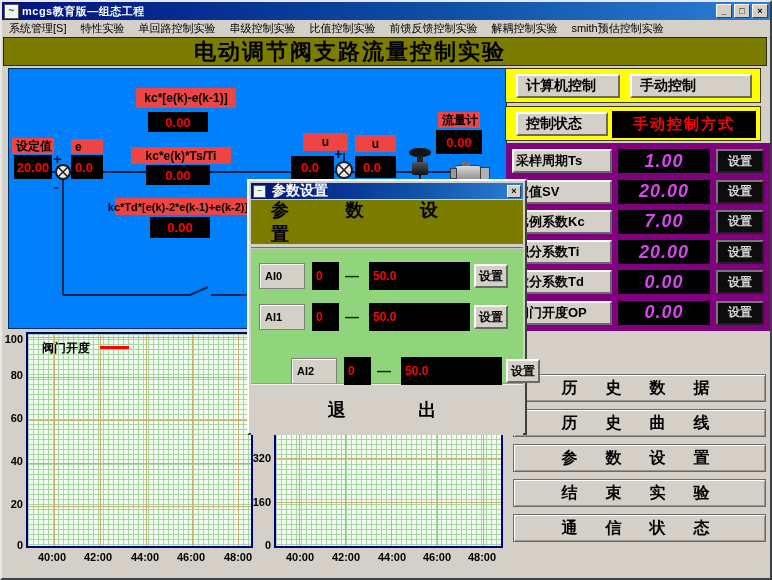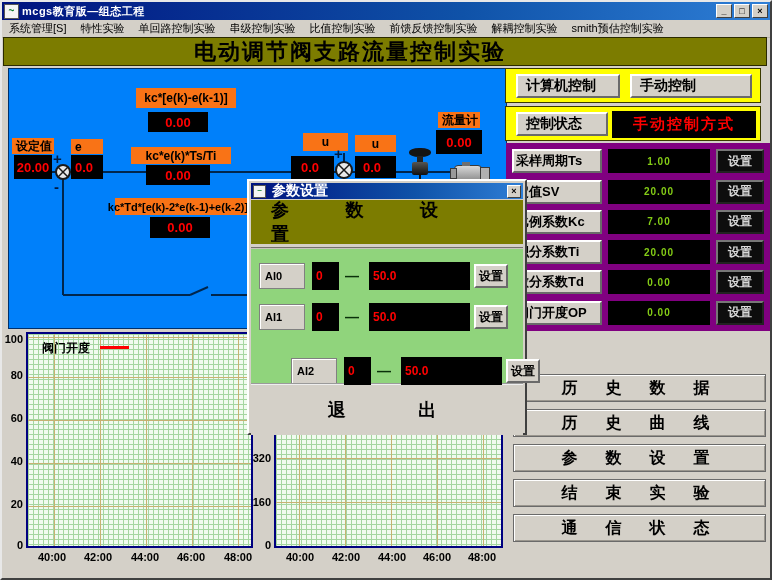--- a/index.html
+++ b/index.html
@@ -13,35 +13,35 @@
   .title-text{color:#fff;font-weight:bold;font-size:11px;letter-spacing:0.5px;}
   .winbtns{margin-left:auto;display:flex;gap:2px;}
   .winbtn{width:16px;height:14px;background:#d4d0c8;border:1px solid;border-color:#fff #404040 #404040 #fff;font-size:9px;font-weight:bold;line-height:11px;text-align:center;color:#000;padding:0;}
   .menubar{left:0;top:18px;width:768px;height:17px;background:#d4d0c8;display:flex;align-items:center;font-size:11px;color:#000;border-bottom:1px solid #b8b4ac;}
   .menu-item{padding:1px 7px;white-space:nowrap;}
   .banner{left:1px;top:35px;width:764px;height:29px;background:#7c7c00;border:1px solid #2a2a00;display:flex;align-items:center;justify-content:center;padding-right:70px;box-sizing:border-box;}
   .banner span{font-family:"Liberation Serif",serif;font-size:22px;font-weight:bold;color:#000;letter-spacing:2px;}
 
   
   .diagram{left:6px;top:66px;width:499px;height:261px;background:#0080fa;border:1px solid #00306a;box-sizing:border-box;}
-  .glabel{position:absolute;background:#f97316;color:#000;font-weight:bold;font-size:12px;display:flex;align-items:center;padding:0 4px;box-sizing:border-box;white-space:nowrap;z-index:3;}
+  .glabel{position:absolute;background:#ef4444;color:#000;font-weight:bold;font-size:12px;display:flex;align-items:center;padding:0 4px;box-sizing:border-box;white-space:nowrap;z-index:3;}
   .blk{position:absolute;background:#000;color:#f00;font-weight:bold;font-size:13px;display:flex;align-items:center;justify-content:center;z-index:3;}
   .blk.left{justify-content:flex-start;padding-left:4px;box-sizing:border-box;}
   .sign{position:absolute;color:#001a40;font-weight:bold;font-size:15px;z-index:4;line-height:10px;}
   .valve{position:absolute;z-index:4;}
   .pump{position:absolute;z-index:4;}
 
   
   .ybox{position:absolute;background:#ffff00;border:1px solid #3a3a00;box-sizing:border-box;}
   .gbtn{position:absolute;background:#d4d0c8;border:2px solid;border-color:#fff #6a6a6a #6a6a6a #fff;font-weight:bold;font-size:14px;color:#000;display:flex;align-items:center;padding:0 8px;box-sizing:border-box;}
   .status-disp{position:absolute;background:#000;color:#f00;font-weight:bold;font-size:15px;display:flex;align-items:center;justify-content:center;letter-spacing:2px;}
   .purple{left:504px;top:141px;width:264px;height:188px;background:#800080;display:flex;flex-direction:column;justify-content:space-evenly;padding:0 6px;box-sizing:border-box;}
   .prow{display:flex;height:24px;gap:6px;}
-  .plabel{width:90px;background:#d4d0c8;border:2px solid;border-color:#fff #6a6a6a #6a6a6a #fff;font-weight:bold;font-size:13px;display:flex;align-items:center;padding:0 2px;box-sizing:border-box;white-space:nowrap;overflow:hidden;}
-  .pvalue{flex:1;background:#000;color:#84cc16;font-weight:bold;font-size:10px;display:flex;align-items:center;justify-content:center;letter-spacing:1px;}
+  .plabel{width:100px;background:#d4d0c8;border:2px solid;border-color:#fff #6a6a6a #6a6a6a #fff;font-weight:bold;font-size:13px;display:flex;align-items:center;padding:0 2px;box-sizing:border-box;white-space:nowrap;overflow:hidden;}
+  .pvalue{flex:1;background:#000;color:#d946ef;font-weight:bold;font-size:18px;display:flex;align-items:center;justify-content:center;letter-spacing:1px;font-style:italic;}
   .setdark{width:48px;background:#0d0d0d;color:#d8d8d8;border:2px solid;border-color:#777 #222 #222 #777;font-weight:bold;font-size:12px;display:flex;align-items:center;justify-content:center;box-sizing:border-box;padding:0;}
   .navcol{left:511px;top:336px;width:253px;display:flex;flex-direction:column;gap:7px;margin-top:36px;}
   .navbtn{height:28px;background:#d4d0c8;border:1px solid #6a6a6a;box-shadow:inset 1px 1px 0 #fff,inset -1px -1px 0 #9a968e;font-family:"Liberation Serif",serif;font-weight:bold;font-size:16px;color:#000;letter-spacing:12px;display:flex;align-items:center;justify-content:center;padding-left:10px;box-sizing:border-box;}
 
   
   .plot{position:absolute;border:2px solid #000080;box-sizing:border-box;background-color:#f1fbef;
     background-image:
       repeating-linear-gradient(to right,#c8b272 0 1px,transparent 1px 46px),
       repeating-linear-gradient(to bottom,#c8b272 0 1px,transparent 1px 43px),
       repeating-linear-gradient(to right,#a5d6a0 0 1px,transparent 1px 5px),

